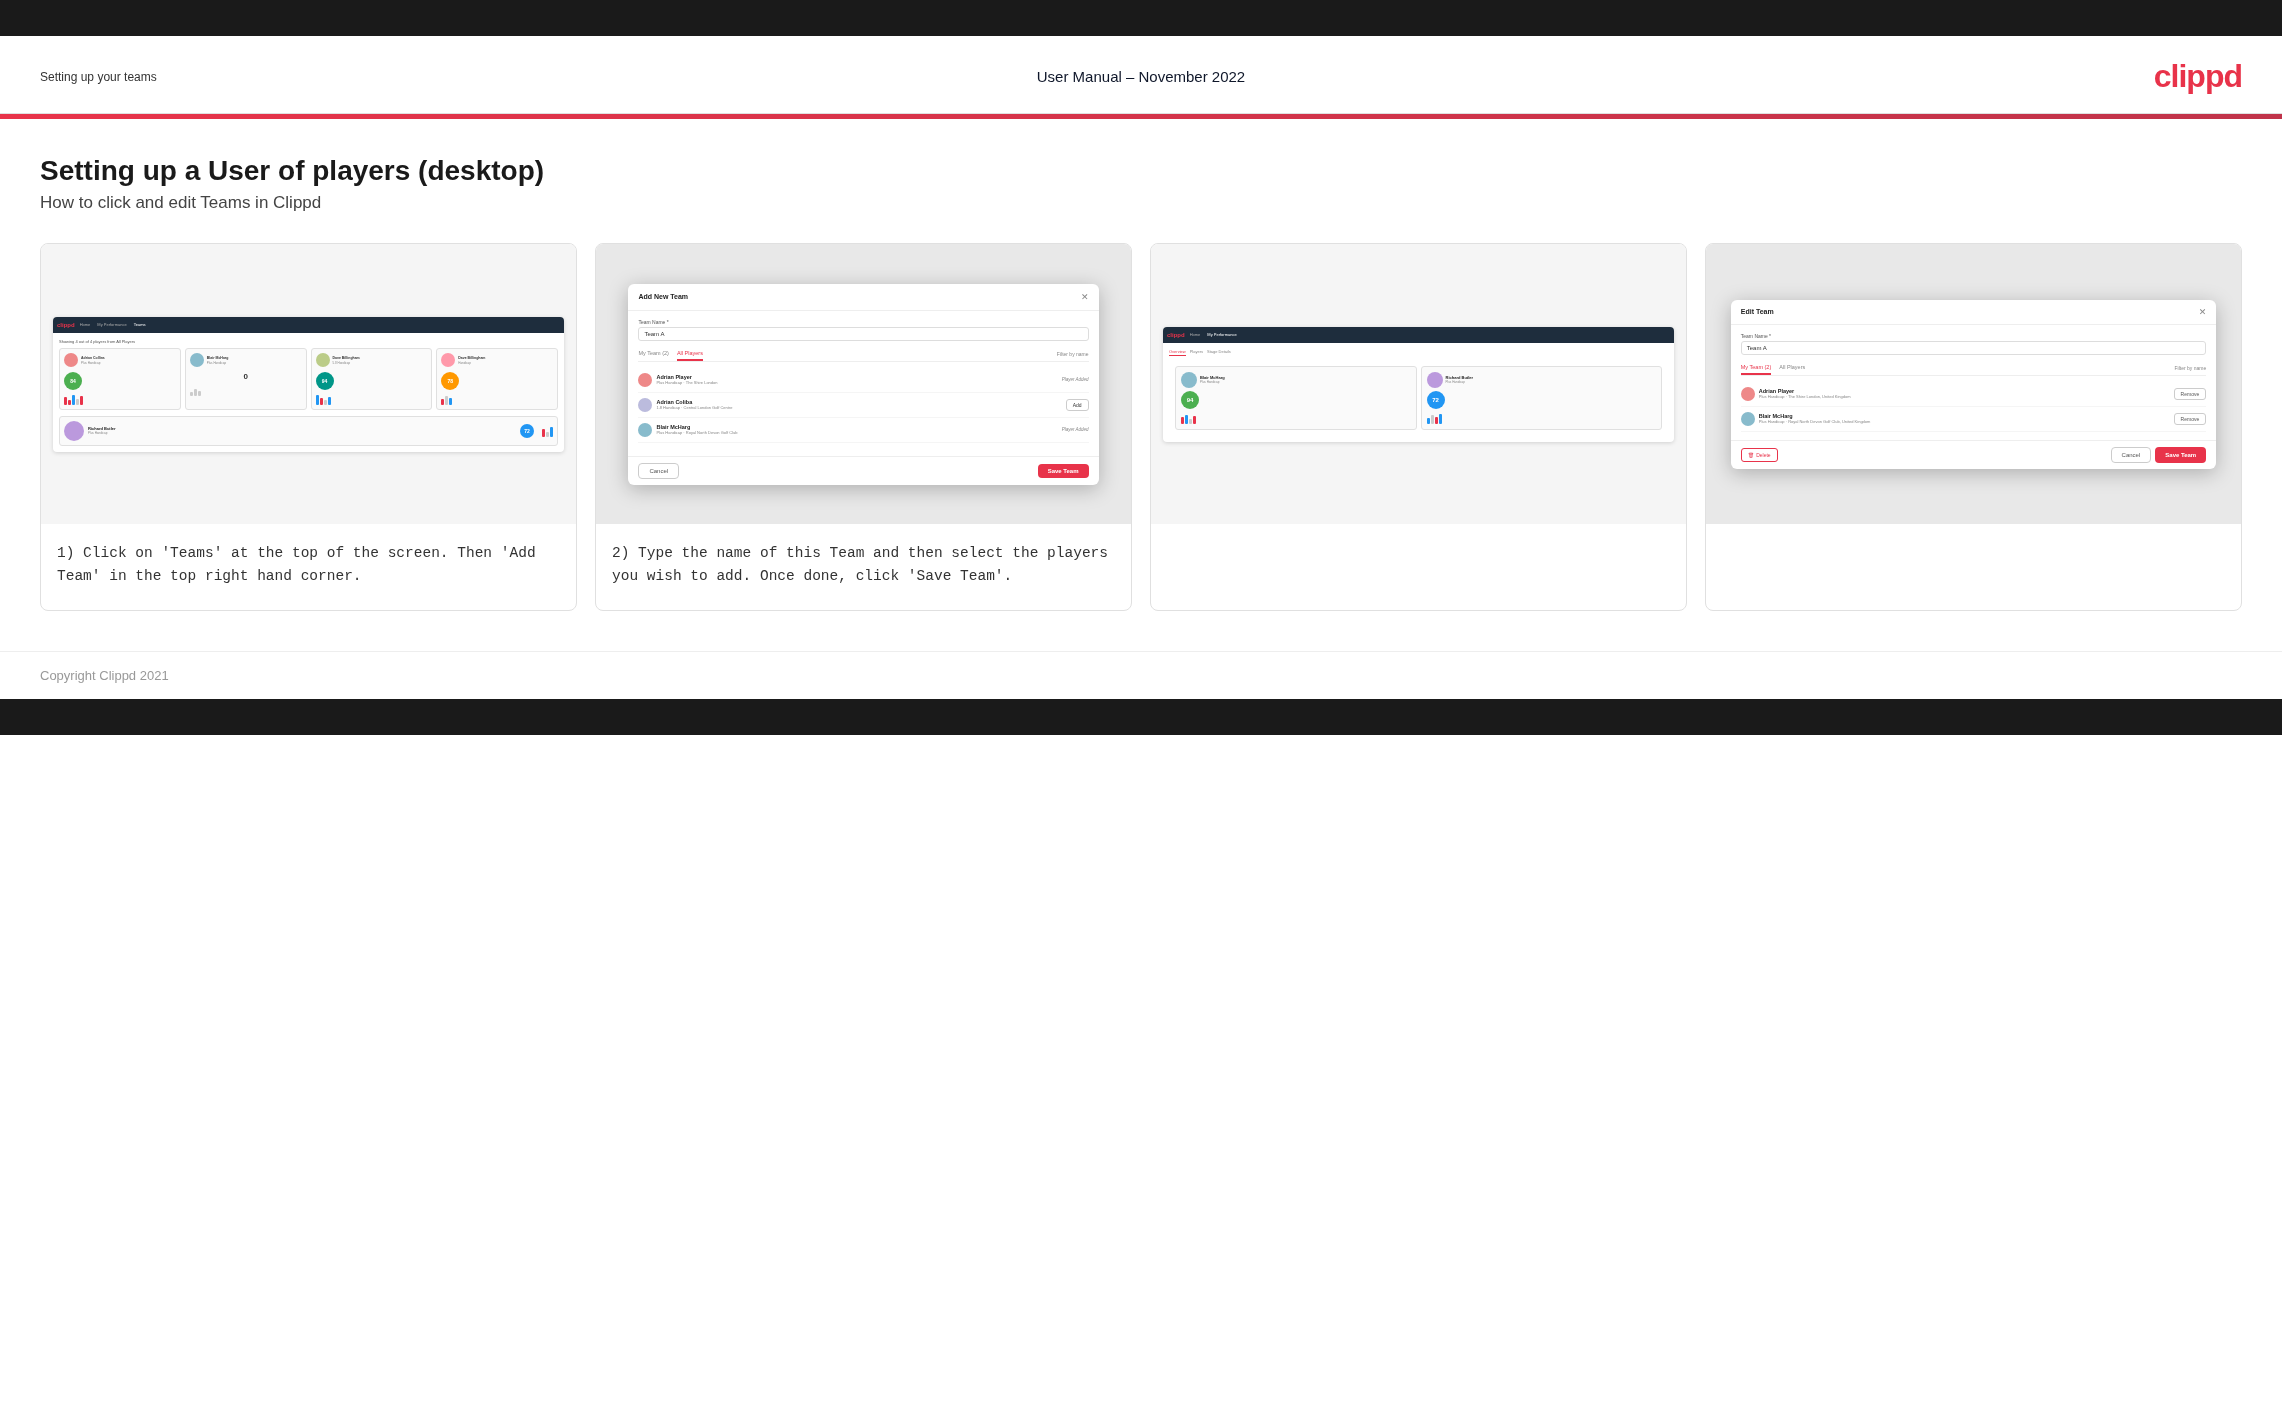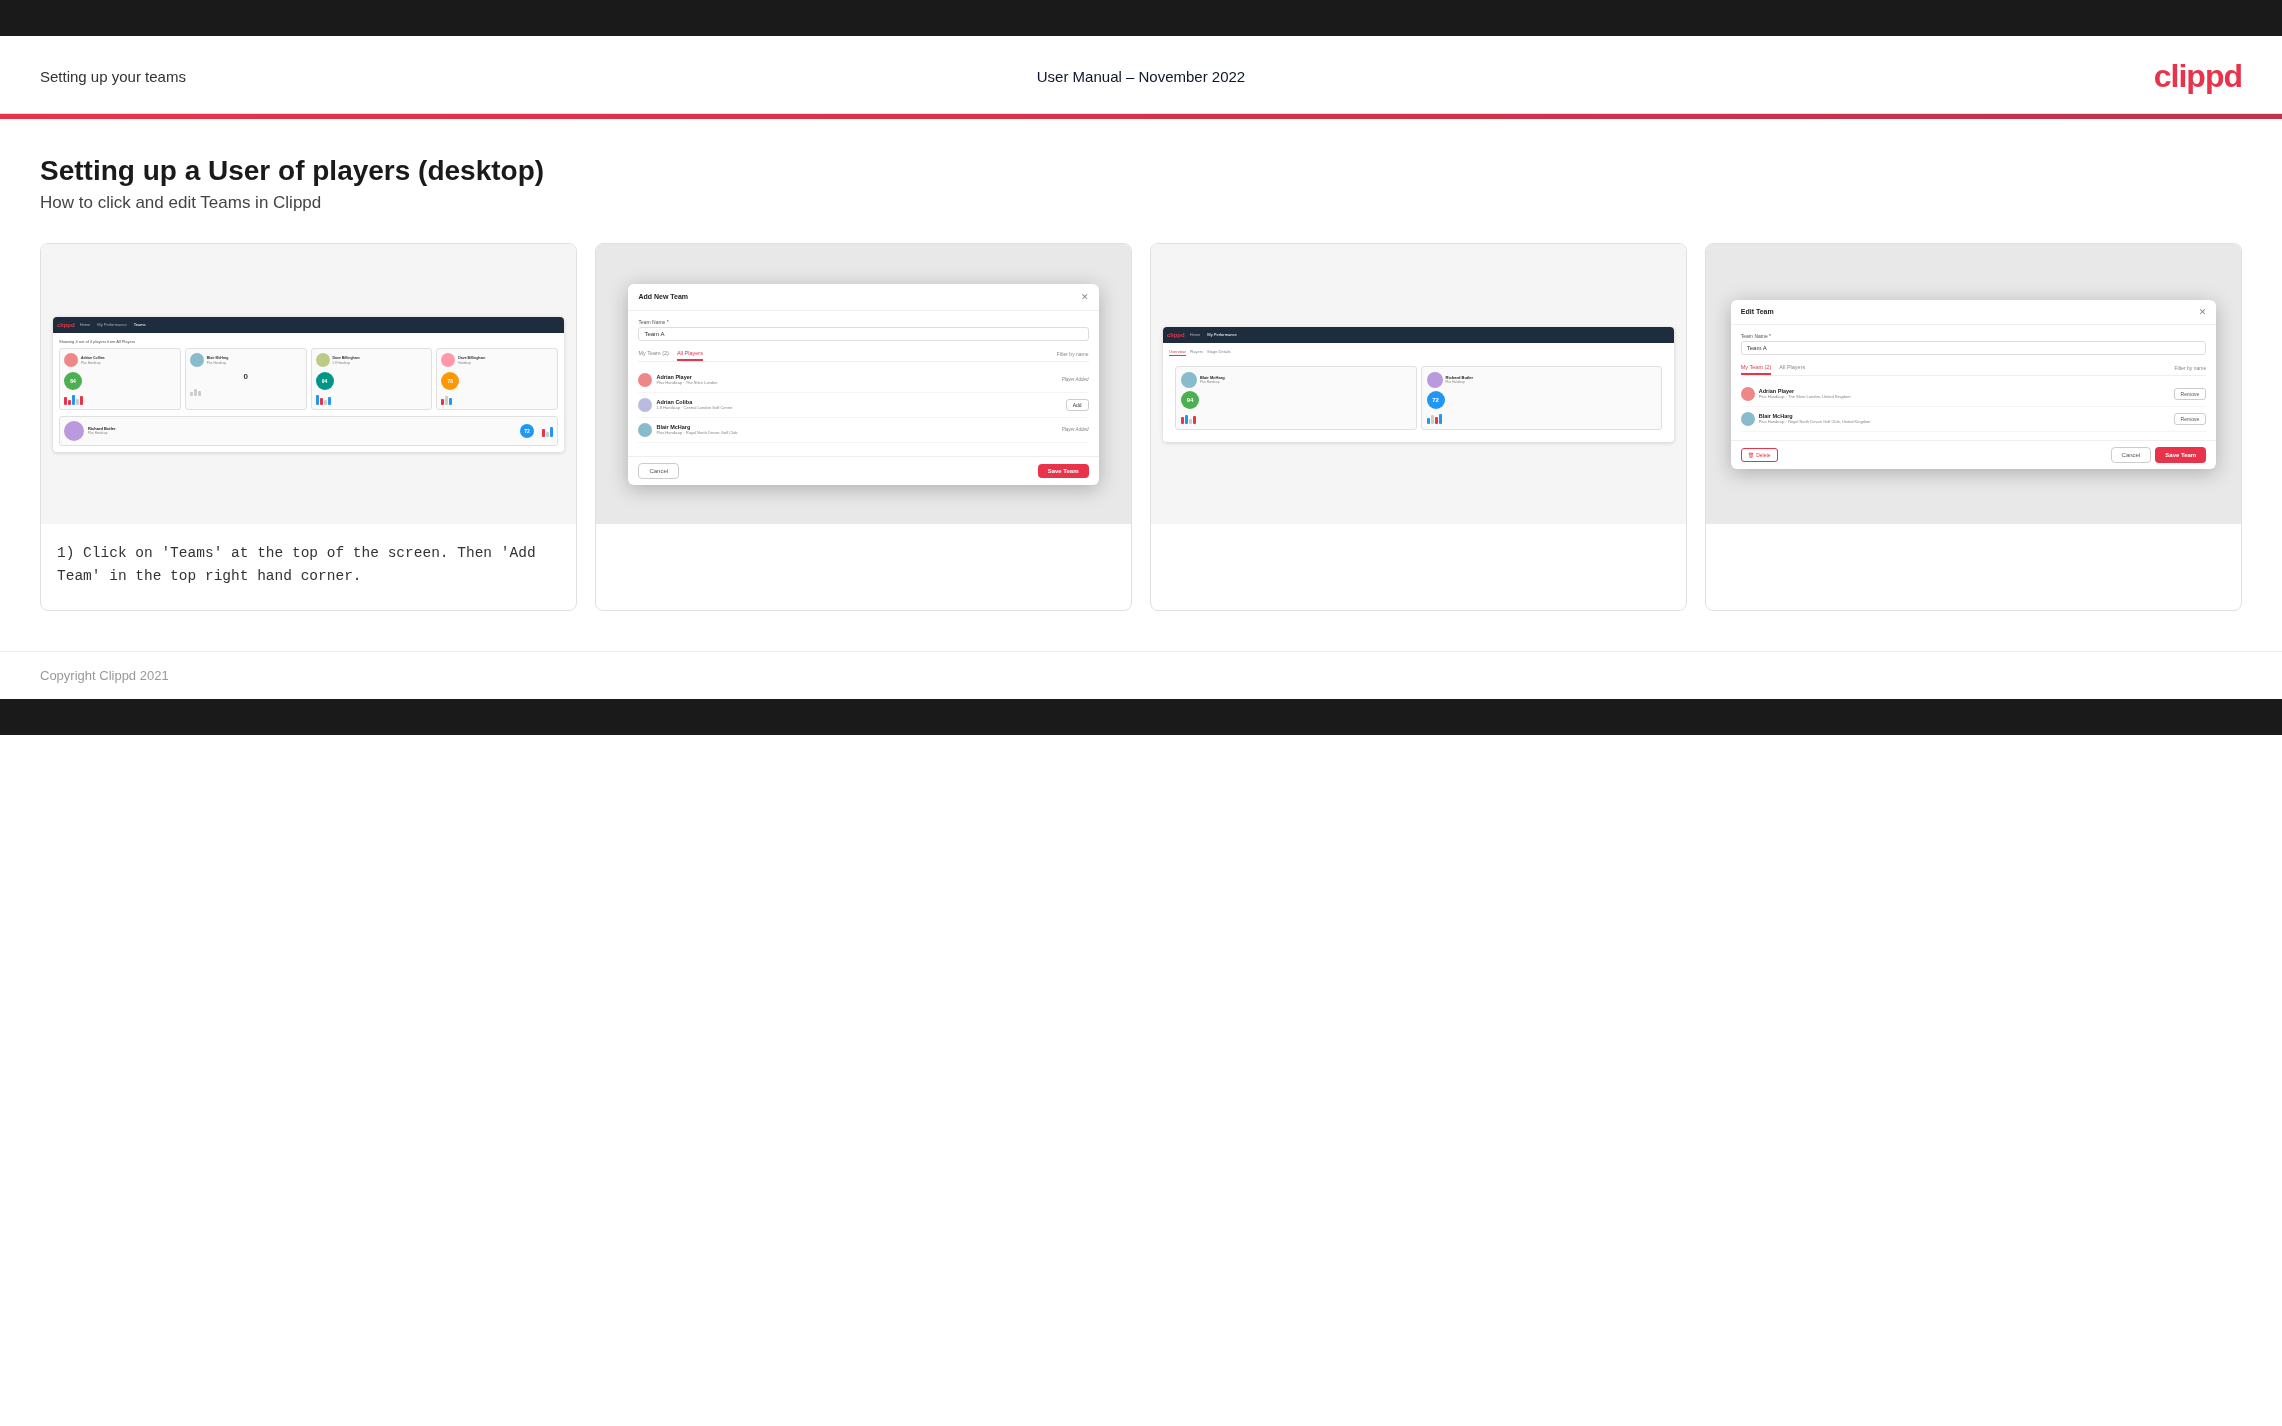--- a/index.html
+++ b/index.html
@@ -25,21 +25,21 @@
 
     
     .header {
       display: flex;
       align-items: center;
       justify-content: space-between;
       padding: 22px 40px 18px 40px;
       border-bottom: 1px solid #e0e0e0;
     }
     .header-left {
-      font-size: 15px;
+      font-size: 12px;
       color: #333;
     }
     .header-center {
       font-size: 15px;
       color: #0f172a;
       position: absolute;
       left: 50%;
       transform: translateX(-50%);
     }
     .header-logo {
@@ -626,20 +626,23 @@
               
             </div>
           </div>
         </div>
         <div class="mock-modal-footer">
           <button class="mock-btn-cancel">Cancel</button>
           <button class="mock-btn-save">Save Team</button>
         </div>
       </div>
     </div>
+    <div class="card-text">
+      <p>2) Type the name of this Team and then select the players you wish to add.  Once done, click 'Save Team'.</p>
+    </div>
   </div>
 
   <div class="card">
     <div class="card-screenshot">
       <div class="mock-dashboard">
         <div class="mock-nav">
           <span class="mock-nav-logo">clippd</span>
           <span class="mock-nav-item">Home</span>
           <span class="mock-nav-item active">My Performance</span>
         </div>

